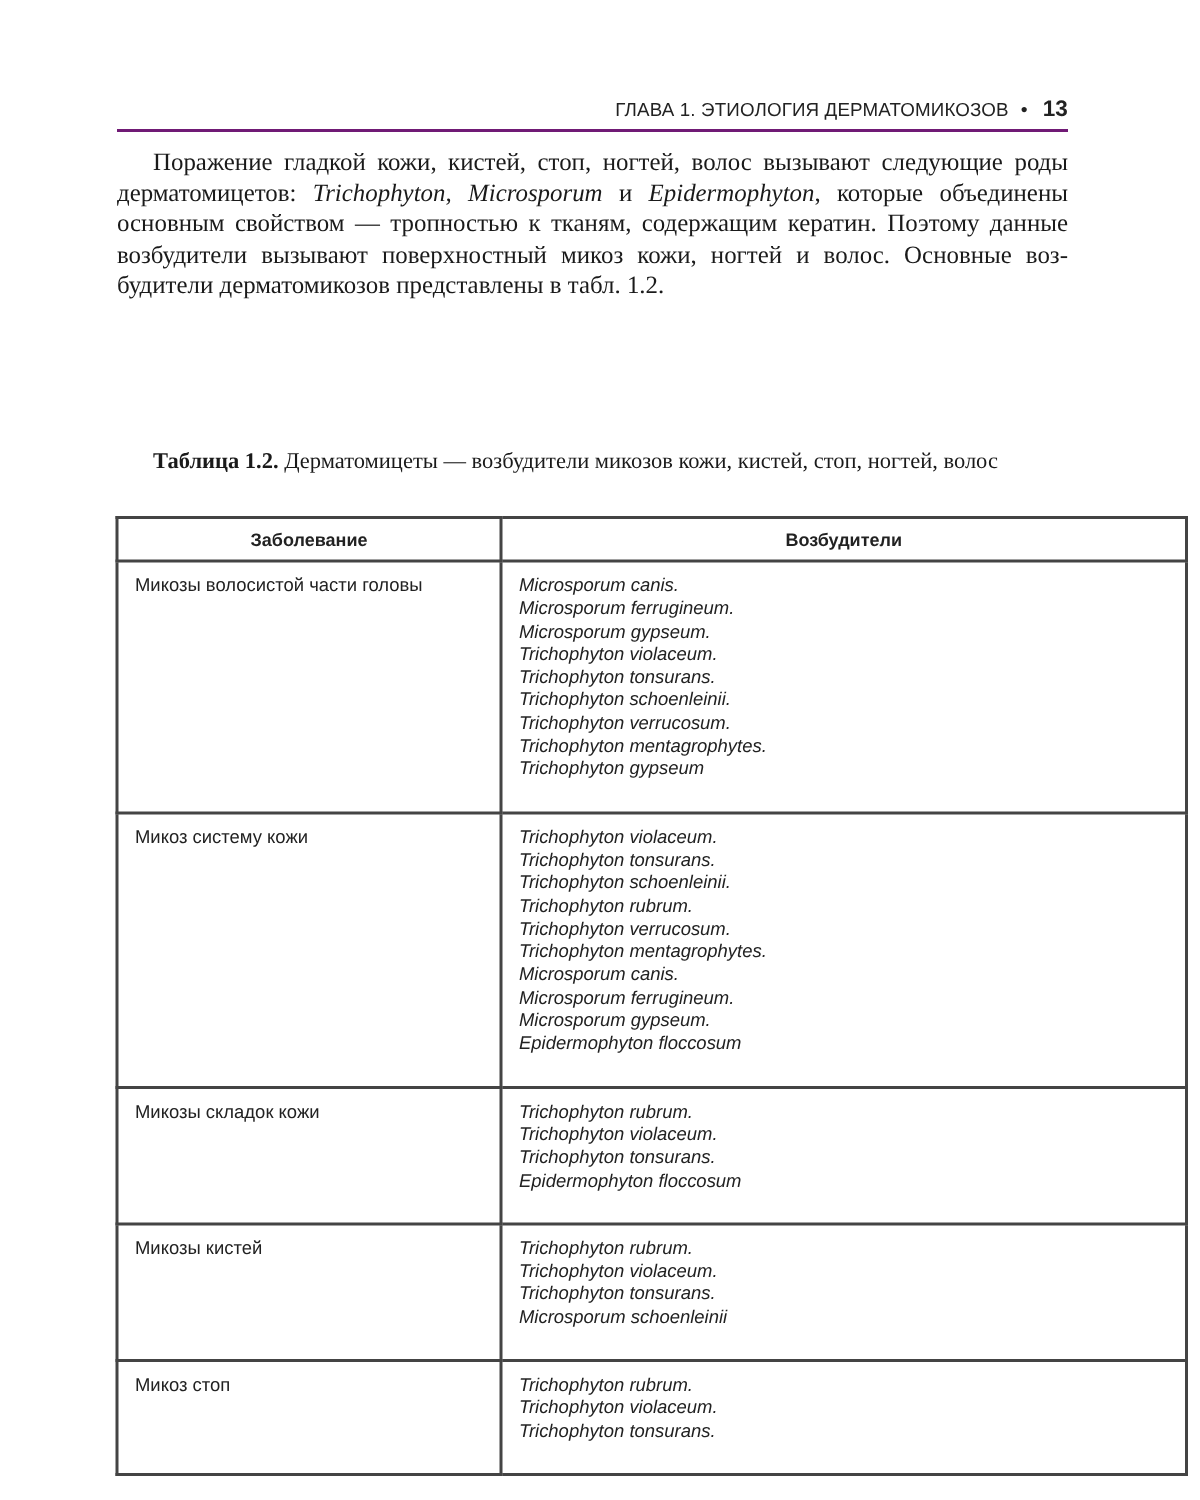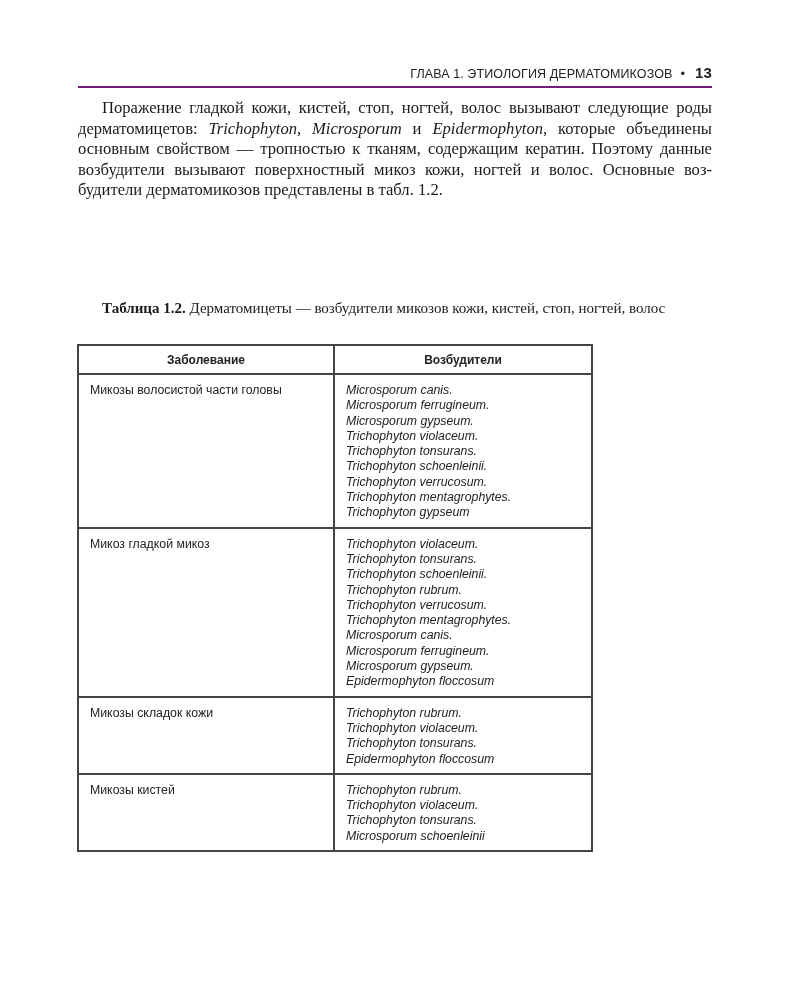--- a/index.html
+++ b/index.html
@@ -21,30 +21,30 @@
     .body-text p { margin: 0; }
     .body-text p.indent { text-indent: 24px; }
     .body-text i { font-style: italic; }
     .caption {
       position: absolute; left: 78px; top: 300px; width: 634px;
       font-family: "Liberation Serif", serif; font-size: 15px; line-height: 17.5px;
       text-align: justify; color: #1a1a1a; margin-left: 24px;
     }
     .caption b { font-weight: bold; }
     table.maintable {
-      position: absolute; left: 77px; top: 344px; width: 516px;
+      position: absolute; left: 77px; top: 344px; width: 715px;
       border-collapse: collapse; border: 2px solid #444;
       font-family: "Liberation Sans", sans-serif;
     }
     table.maintable th {
       height: 27px; font-size: 12px; font-weight: bold; text-align: center;
       border: 2px solid #444; color: #222; padding: 0;
     }
     table.maintable td {
-      border: 2px solid #444; vertical-align: top; padding: 8px 10px 6px 11px;
+      border: 2px solid #444; vertical-align: top; padding: 8px 10px 20px 11px;
       font-size: 12.3px; line-height: 15.3px; color: #222;
     }
     table.maintable td.col1 { width: 233px; }
     table.maintable td.col2 i { font-style: italic; display: block; }
   </style>
 </head>
 <body>
 
 <div class="page">
 
@@ -76,21 +76,21 @@
             <i>Microsporum gypseum.</i>
             <i>Trichophyton violaceum.</i>
             <i>Trichophyton tonsurans.</i>
             <i>Trichophyton schoenleinii.</i>
             <i>Trichophyton verrucosum.</i>
             <i>Trichophyton mentagrophytes.</i>
             <i>Trichophyton gypseum</i>
           </td>
         </tr>
         <tr>
-          <td class="col1">Микоз гладкой микоз</td>
+          <td class="col1">Микоз систему кожи</td>
           <td class="col2">
             <i>Trichophyton violaceum.</i>
             <i>Trichophyton tonsurans.</i>
             <i>Trichophyton schoenleinii.</i>
             <i>Trichophyton rubrum.</i>
             <i>Trichophyton verrucosum.</i>
             <i>Trichophyton mentagrophytes.</i>
             <i>Microsporum canis.</i>
             <i>Microsporum ferrugineum.</i>
             <i>Microsporum gypseum.</i>
@@ -108,16 +108,24 @@
         </tr>
         <tr>
           <td class="col1">Микозы кистей</td>
           <td class="col2">
             <i>Trichophyton rubrum.</i>
             <i>Trichophyton violaceum.</i>
             <i>Trichophyton tonsurans.</i>
             <i>Microsporum schoenleinii</i>
           </td>
         </tr>
+        <tr>
+          <td class="col1">Микоз стоп</td>
+          <td class="col2">
+            <i>Trichophyton rubrum.</i>
+            <i>Trichophyton violaceum.</i>
+            <i>Trichophyton tonsurans.</i>
+          </td>
+        </tr>
       </tbody>
   </table>
 
 </div>
 
 </body></html>

